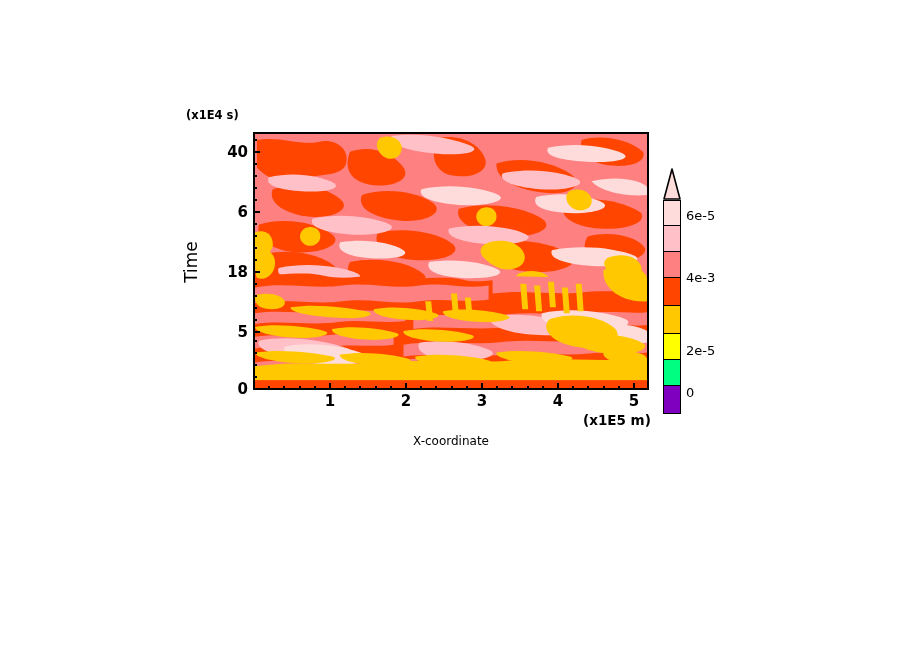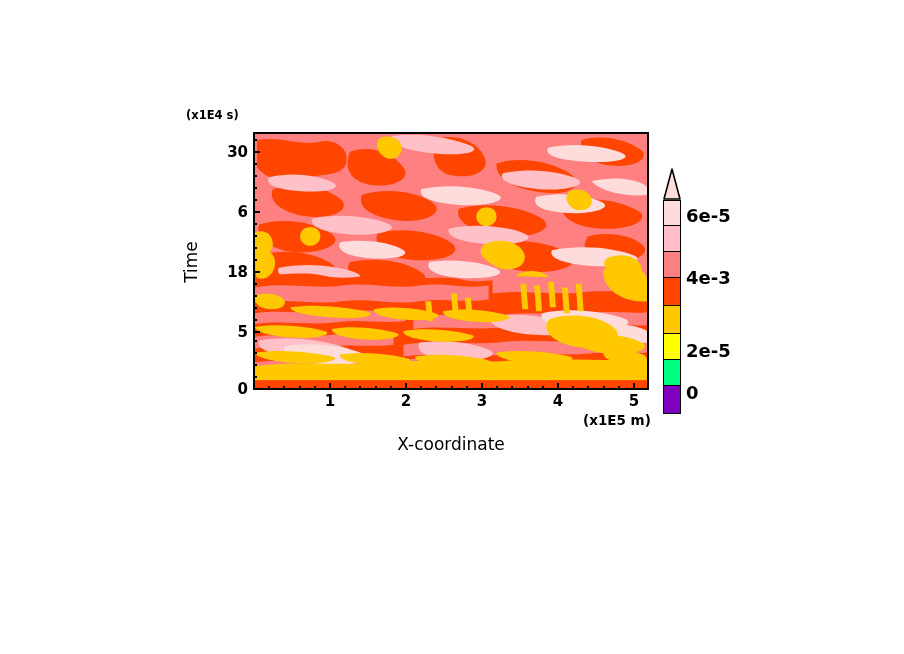--- a/index.html
+++ b/index.html
@@ -105,21 +105,21 @@
     top: 262px;
     font-size: 17px;
     color: #000000;
     transform: translate(-50%, -50%) rotate(-90deg);
     white-space: nowrap;
   }
   .xlabel {
     position: absolute;
     left: 451px;
     top: 434px;
-    font-size: 17px;
+    font-size: 12px;
     color: #000000;
     transform: translateX(-50%);
     white-space: nowrap;
   }
   
   .colorbar {
     position: absolute;
     left: 663px;
     top: 168px;
     width: 18px;
@@ -137,22 +137,22 @@
   .cb-band.first { border-top: 1.5px solid #000; }
   .cb-arrow {
     position: absolute;
     left: 663px;
     top: 168px;
     width: 18px;
     height: 32px;
   }
   .cb-label {
     position: absolute;
-    font-size: 18px;
-    font-weight: bold;
+    font-size: 13px;
+    font-weight: normal;
     color: #000000;
     transform: translateY(-50%);
     white-space: nowrap;
   }
 </style>
 </head>
 <body>
 
 <div class="figure">
 
@@ -376,21 +376,21 @@
   <div class="tick ytick-minor" style="left:253px; top:199px;"></div>
   <div class="tick ytick-minor" style="left:253px; top:187px;"></div>
   <div class="tick ytick-minor" style="left:253px; top:175px;"></div>
   <div class="tick ytick-minor" style="left:253px; top:163px;"></div>
   <div class="tick ytick-minor" style="left:253px; top:139px;"></div>
 
   <div class="ytick-label" style="left:228px; top:389px; width:20px;">0</div>
   <div class="ytick-label" style="left:228px; top:332px; width:20px;">5</div>
   <div class="ytick-label" style="left:218px; top:272px; width:30px;">18</div>
   <div class="ytick-label" style="left:218px; top:212px; width:30px;">6</div>
-  <div class="ytick-label" style="left:218px; top:152px; width:30px;">30</div>
+  <div class="ytick-label" style="left:218px; top:152px; width:30px;">40</div>
 
   <div class="ylabel">Time</div>
   <div class="xlabel">X-coordinate</div>
   <div class="x-unit">(x1E5 m)</div>
 
   <svg class="cb-arrow" viewBox="0 0 18 32" preserveAspectRatio="none">
     <polygon points="9,1 17,31 1,31" fill="#FFDCDC" stroke="#000000" stroke-width="1.6" stroke-linejoin="round"></polygon>
   </svg>
 
   <div class="colorbar">

